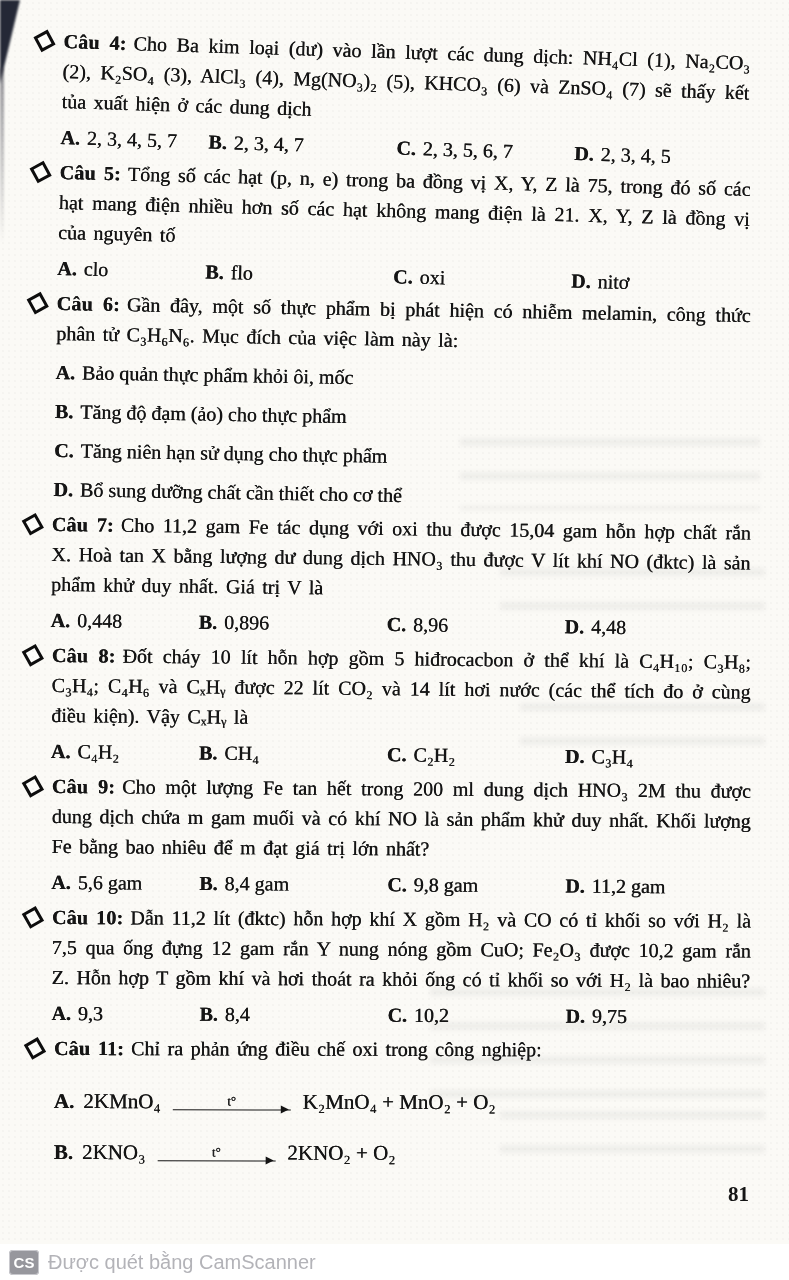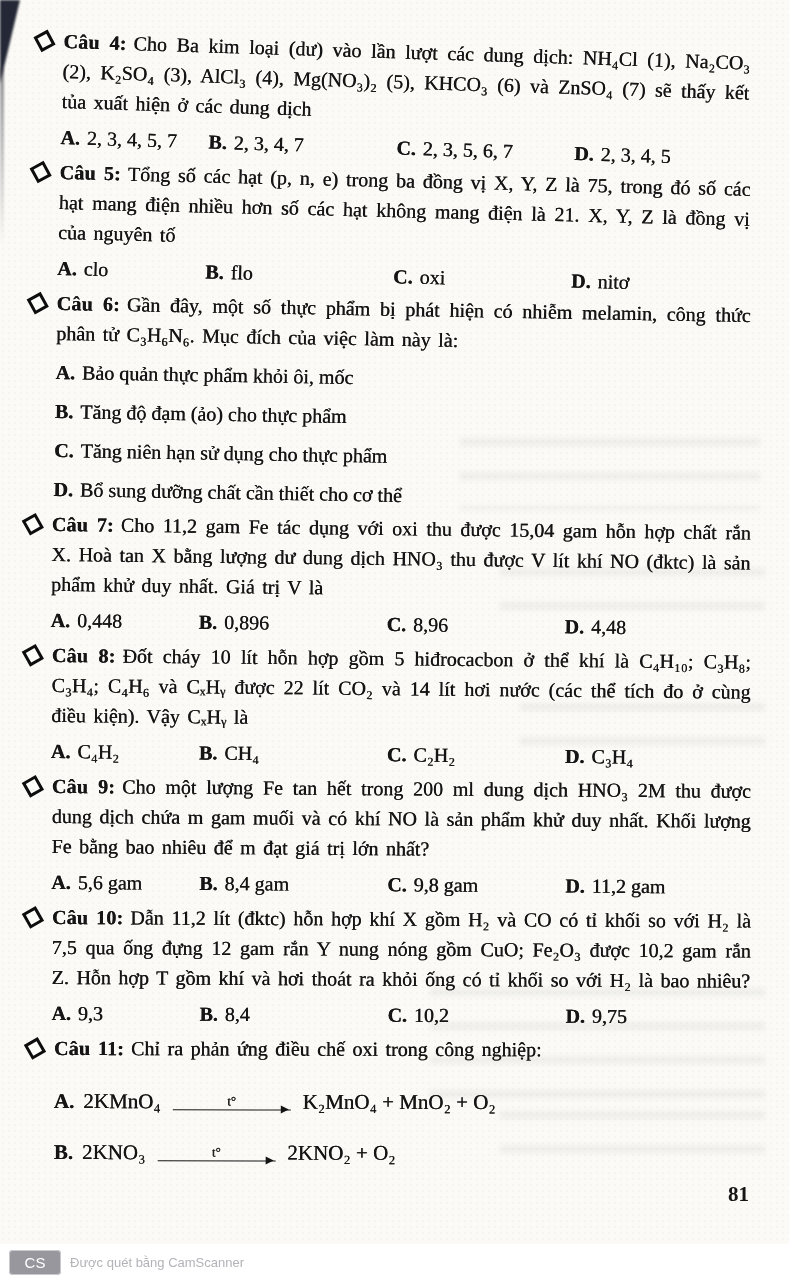--- a/index.html
+++ b/index.html
@@ -49,24 +49,24 @@
   .rxn-shaft{width:100%;height:0;border-top:1.8px solid #141414;position:relative;}
   .rxn-shaft::after{content:"";position:absolute;right:-2px;top:-5px;
     border:4px solid transparent;border-left:8px solid #141414;}
   
   .page-num{position:absolute;right:40px;top:1182px;font-size:21px;font-weight:bold;z-index:1;
     font-family:"Liberation Serif","DejaVu Serif",serif;}
   
   .footer{position:absolute;left:0;right:0;bottom:0;height:36px;background:#ffffff;
     display:flex;align-items:center;padding-left:9px;z-index:3;
     font-family:"Liberation Sans","DejaVu Sans",sans-serif;}
-  .cs-logo{width:52px;height:25px;background:#97979d;border-radius:4px;color:#ffffff;
-    font-weight:normal;font-size:15px;display:flex;align-items:center;justify-content:center;
+  .cs-logo{width:30px;height:25px;background:#97979d;border-radius:4px;color:#ffffff;
+    font-weight:bold;font-size:15px;display:flex;align-items:center;justify-content:center;
     box-shadow:inset 0 0 0 1px #c9c9ce;}
-  .cs-text{color:#b3b3b8;font-size:13px;margin-left:9px;}
+  .cs-text{color:#b3b3b8;font-size:20px;margin-left:9px;}
   
   .corner-shadow{position:absolute;top:0;left:0;width:0;height:0;z-index:2;
     border-top:84px solid #242836;border-right:20px solid transparent;filter:blur(1px);}
   .edge-shadow{position:absolute;left:0;top:68px;width:4px;height:175px;z-index:2;
     background:linear-gradient(180deg,rgba(60,60,72,.55),rgba(60,60,72,0));filter:blur(1px);}
   
   .ghost{position:absolute;z-index:0;opacity:.13;filter:blur(2.5px);
     background:repeating-linear-gradient(180deg,transparent 0 13px,rgba(100,100,100,.6) 13px 21px,transparent 21px 34px);}
   .g1{left:460px;top:425px;width:300px;height:85px;}
   .g2{left:500px;top:555px;width:265px;height:70px;}

